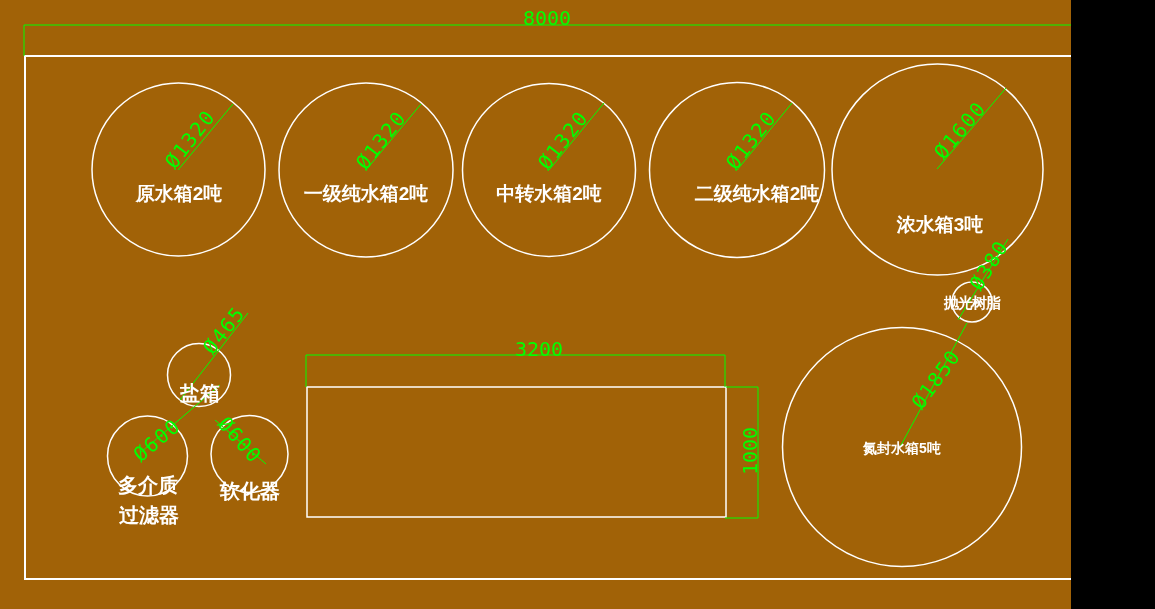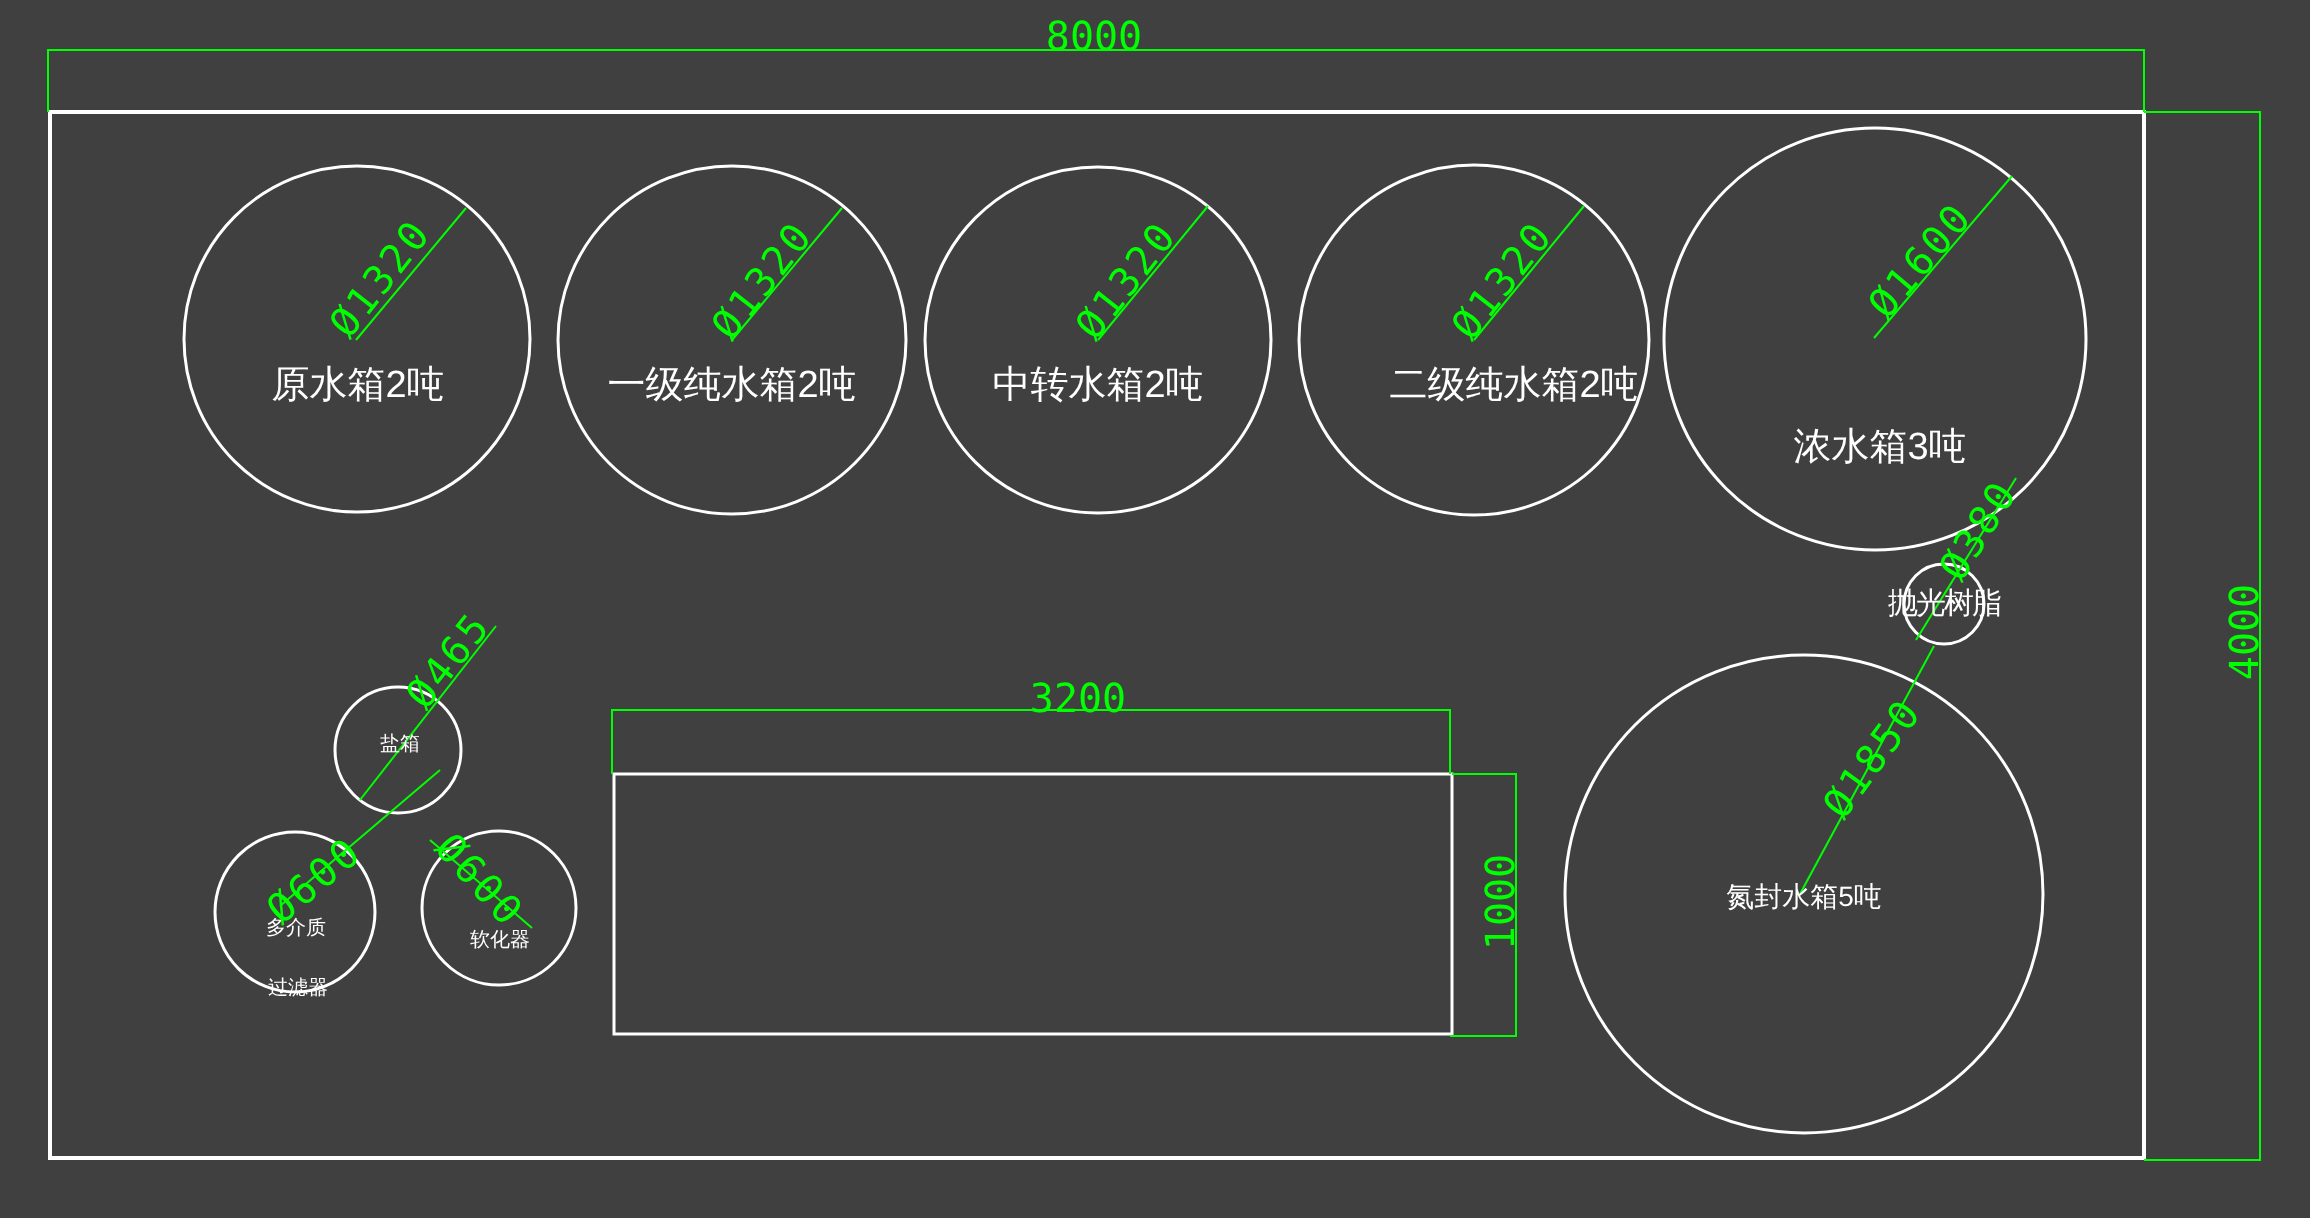--- a/index.html
+++ b/index.html
@@ -1,40 +1,40 @@
 <!DOCTYPE html>
 <html><head>
 <meta charset="utf-8">
 <style>
   html,body { margin:0; padding:0; background:#000; }
   .canvas {
-    position:relative; width:1155px; height:609px; background:#404040;
+    position:relative; width:1071px; height:609px; background:#a16207;
     overflow:hidden; font-family:"Liberation Sans", sans-serif;
   }
   .canvas svg { position:absolute; left:0; top:0; }
   .lbl {
-    position:absolute; color:#ffffff; font-weight:normal; white-space:nowrap;
+    position:absolute; color:#ffffff; font-weight:bold; white-space:nowrap;
     transform:translate(-50%,-50%); line-height:1; font-family:"Liberation Sans", sans-serif;
   }
   .dim {
     position:absolute; color:#00ff00; white-space:nowrap; line-height:1;
     font-family:"DejaVu Sans Mono", monospace; font-size:20px; font-weight:normal;
     transform:translate(-50%,-50%);
   }
   .dia {
     position:absolute; color:#00ff00; white-space:nowrap; line-height:1;
     font-family:"DejaVu Sans Mono", monospace; font-size:20px; letter-spacing:1.5px;
     font-weight:normal;
   }
   .ro-desc {
     position:absolute; left:440px; top:424px; color:#ffffff; font-weight:bold;
     font-size:13px; line-height:16.5px; white-space:nowrap;
   }
   .fs19 { font-size:19px; }
-  .fs15 { font-size:10px; }
+  .fs15 { font-size:20px;margin-top:20px; }
   .fs14 { font-size:14px; }
   .fs11 { font-size:15px; letter-spacing:-1px; }
 </style>
 </head>
 <body>
 
 <div class="canvas">
 
   <svg width="1155" height="609" viewBox="0 0 1155 609">
 

